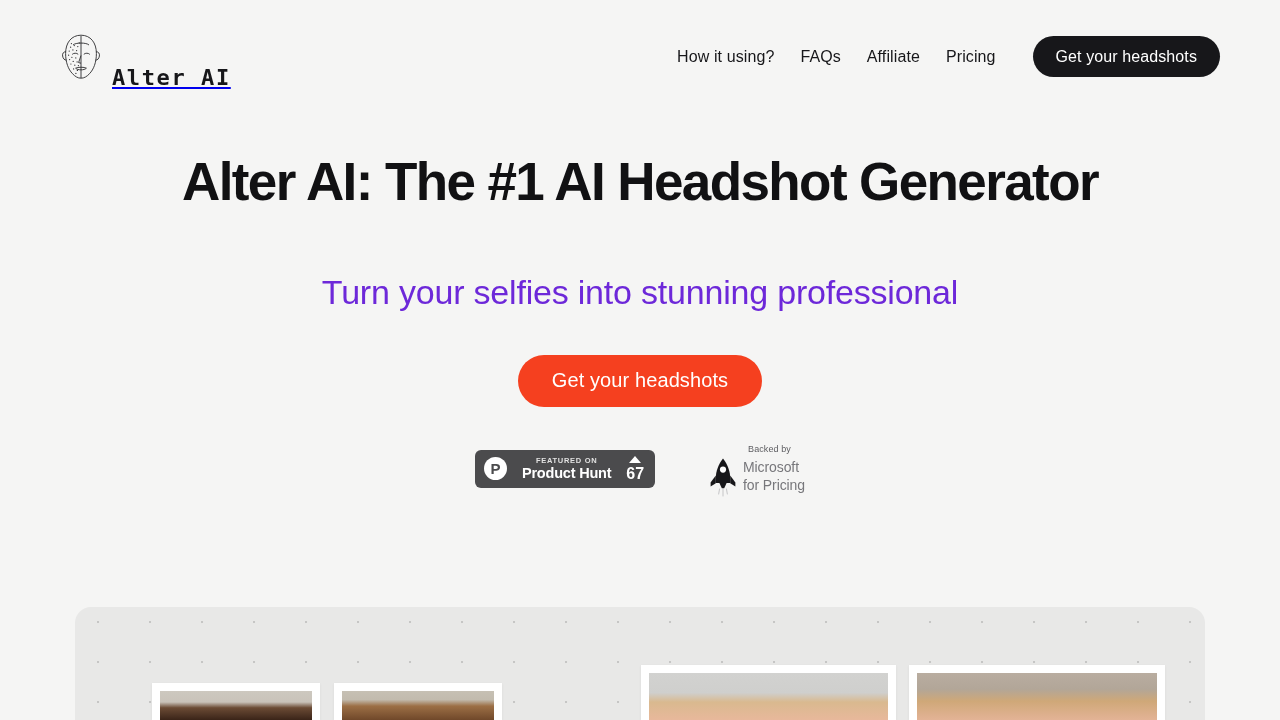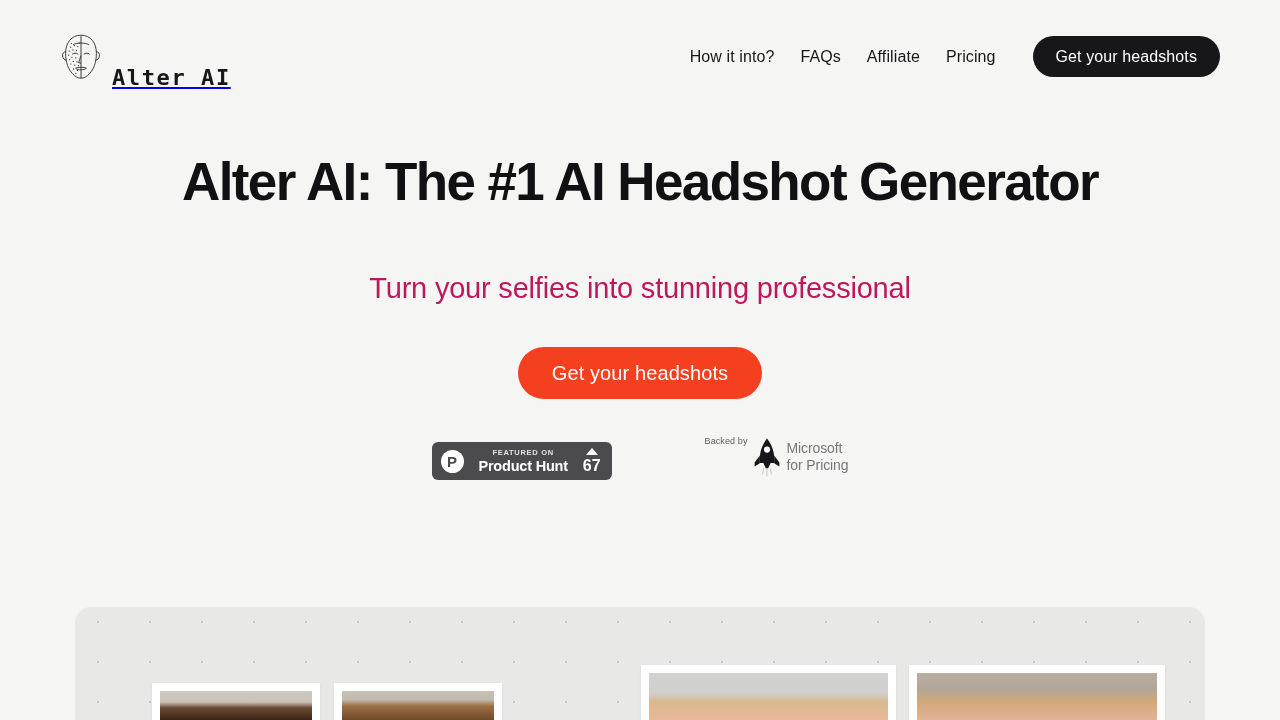--- a/index.html
+++ b/index.html
@@ -98,24 +98,24 @@
     font-size: 53px;
     font-weight: 700;
     letter-spacing: -1.6px;
     line-height: 1.08;
     margin-top: 38px;
     color: #111113;
     white-space: nowrap;
   }
 
   .hero-sub {
-    font-size: 29px;
+    font-size: 34px;
     font-weight: 400;
     line-height: 1.48;
-    color: #be185d;
+    color: #6d28d9;
     margin-top: 57px;
     letter-spacing: -0.2px;
   }
   .hero-sub span { display: block; }
 
   .hero-cta-wrap {
     margin-top: 37px;
     display: flex;
     justify-content: center;
   }
@@ -201,20 +201,21 @@
   }
   .ph-count {
     display: block;
     color: #ffffff;
     font-size: 16px;
     font-weight: 700;
   }
 
   .ms-badge {
     display: flex;
+    flex-direction: column;
     align-items: flex-start;
     gap: 3px;
   }
   .ms-backed {
     font-size: 9px;
     color: #5d5d61;
     letter-spacing: 0.1px;
     padding-left: 41px;
     line-height: 1;
   }
@@ -329,21 +330,21 @@
             <circle cx="15.9" cy="40.4" r="0.62"></circle>
           <circle cx="19.2" cy="9.9" r="0.62"></circle>
             <circle cx="11.4" cy="10.6" r="0.62"></circle>
         </g>
       </svg>
     </span>
     <span class="brand-name">Alter AI</span>
   </a>
 
   <nav class="nav">
-    <a class="nav-link" href="#">How it into?</a>
+    <a class="nav-link" href="#">How it using?</a>
     <a class="nav-link" href="#">FAQs</a>
     <a class="nav-link" href="#">Affiliate</a>
     <a class="nav-link" href="#">Pricing</a>
     <button class="nav-cta">Get your headshots</button>
   </nav>
 
 </header>
 
 <main class="hero">
 

